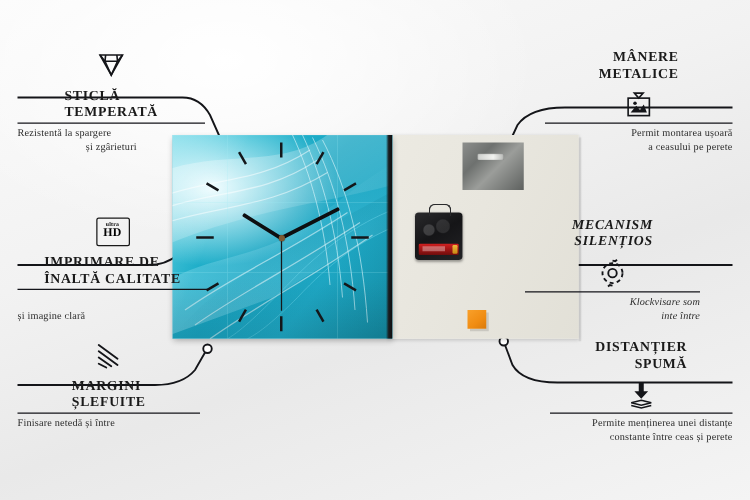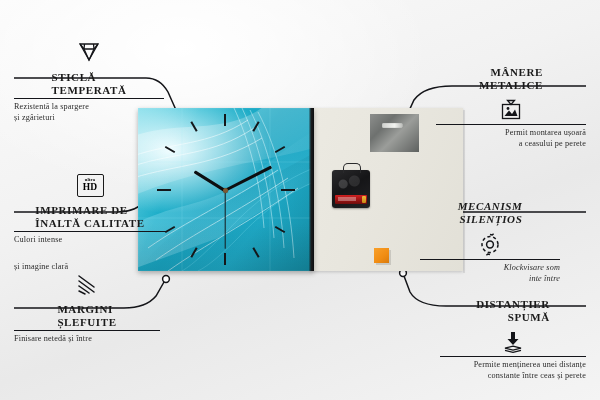--- a/index.html
+++ b/index.html
@@ -106,21 +106,21 @@
   .co-title{
     font-size:11px;font-weight:bold;letter-spacing:.6px;color:#1a1a1a;
     line-height:12.5px;text-transform:uppercase;
   }
   .co-rule{height:1.3px;background:#14151a;margin-top:2px;}
   .co-sub{
     font-size:8.2px;color:#2b2b2b;line-height:10.5px;margin-top:3px;
     letter-spacing:.15px;
   }
   .co-left .co-title{text-align:left;}
-  .co-right .co-head{justify-content:flex-end;margin-top:26px;}
+  .co-right .co-head{justify-content:flex-end;}
   .co-right .co-title{text-align:right;}
   .co-right .co-sub{text-align:right;}
 
   .ic{flex:0 0 auto;display:block;}
 
   .hd-badge{
     border:1.4px solid #1a1a1a;border-radius:2px;
     width:25px;height:21px;display:flex;flex-direction:column;
     align-items:center;justify-content:center;line-height:1;
   }
@@ -257,38 +257,37 @@
           </g>
         </svg>
       </span>
       <div>
         <div class="co-title">STICLĂ</div>
         <div class="co-title">TEMPERATĂ</div>
       </div>
     </div>
     <div class="co-rule" style="width:150px;"></div>
     <div class="co-sub">Rezistentă la spargere</div>
-    <div class="co-sub" style="margin-top:0;">și zgârieturi</div>
+    <div class="co-sub" style="margin-top:0;text-align:center;">și zgârieturi</div>
   </div>
 
   <div class="callout co-left" style="left:14px;top:174px;width:152px;">
     <div class="co-head">
       <span class="ic">
         <span class="hd-badge">
           <span class="u">ultra</span>
           <span class="h">HD</span>
         </span>
       </span>
       <div>
         <div class="co-title">IMPRIMARE DE</div>
         <div class="co-title">ÎNALTĂ CALITATE</div>
       </div>
     </div>
     <div class="co-rule" style="width:152px;"></div>
-    <div class="co-sub">Culori intense</div>
     <div class="co-sub" style="margin-top:16px;">și imagine clară</div>
   </div>
 
   <div class="callout co-left" style="left:14px;top:272px;width:146px;">
     <div class="co-head">
       <span class="ic">
         <svg width="26" height="24" viewBox="0 0 26 24">
           <g stroke="#141519" stroke-width="1.5" fill="none" stroke-linecap="round">
             <path d="M5,4 L20,15"></path>
               <path d="M5,9 L20,20"></path>

